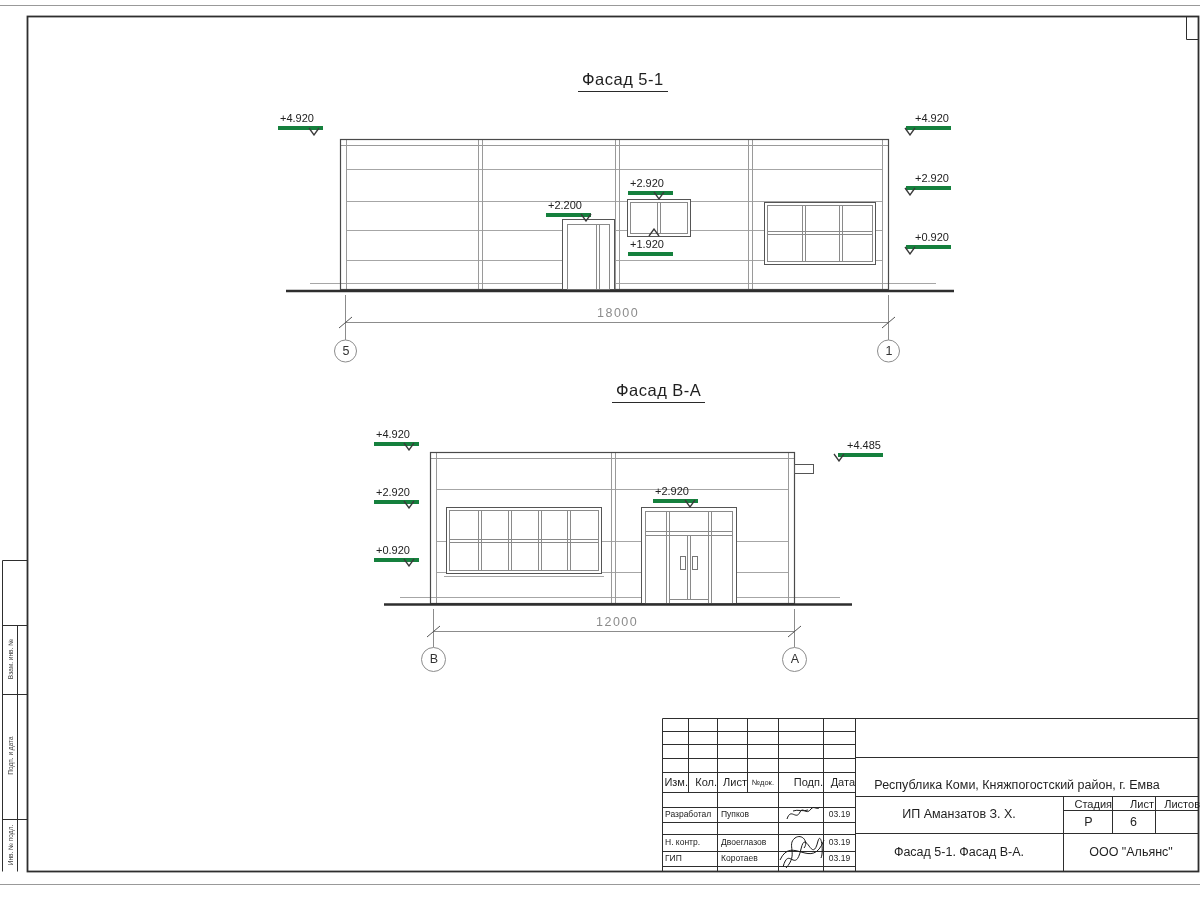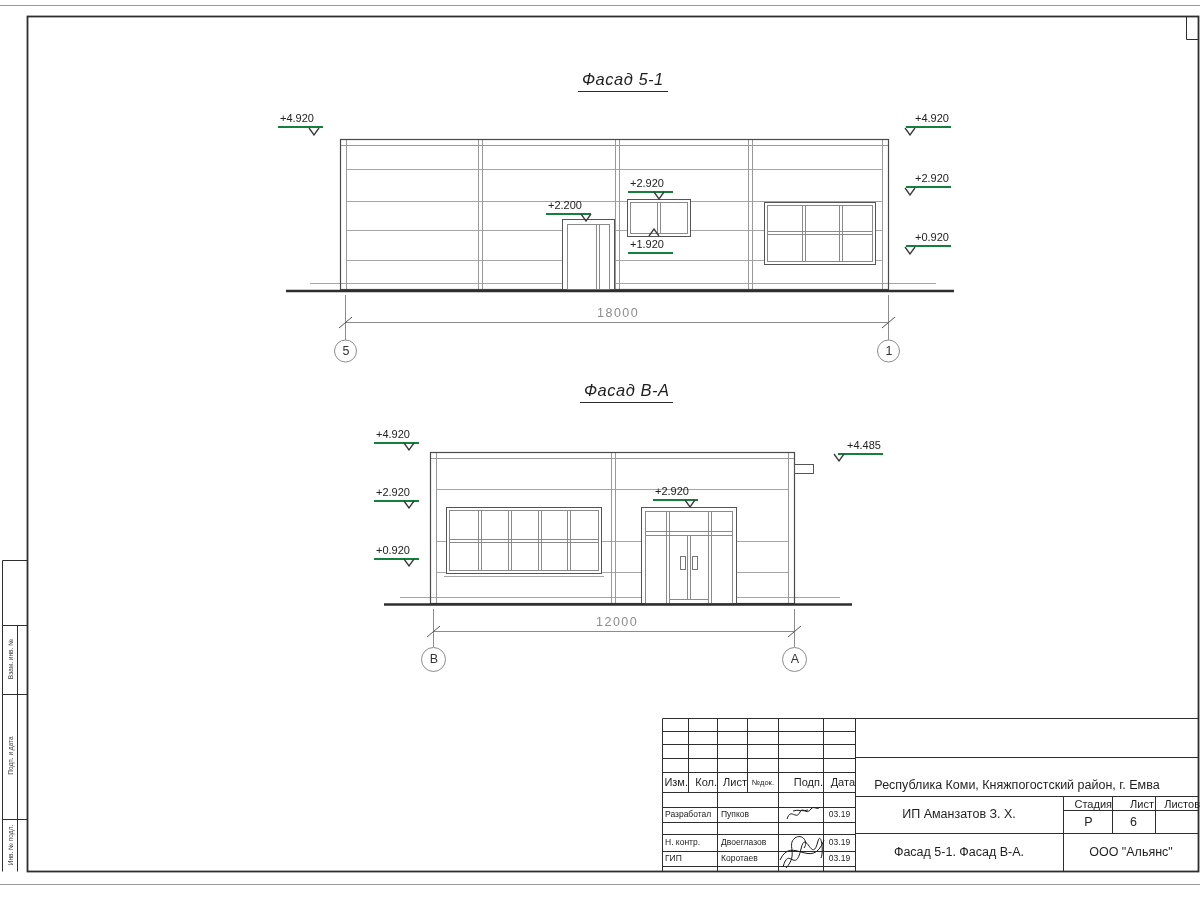--- a/index.html
+++ b/index.html
@@ -1,21 +1,21 @@
 <!DOCTYPE html>
 <html><head>
 <meta charset="utf-8">
 <style>
   html,body{margin:0;padding:0;background:#e8e8e8}
   .sheet{position:relative;width:1200px;height:900px;background:#ffffff;overflow:hidden;
          font-family:"Liberation Sans","DejaVu Sans",sans-serif;color:#1f1f1f}
   svg.lines{position:absolute;left:0;top:0}
   .t{position:absolute;white-space:nowrap;line-height:1.15}
-  .ftitle{font-size:16.5px;font-style:italic;letter-spacing:.5px;border-bottom:1.2px solid #2a2a2a;padding:0 4px 2px}
-  .elev{font-size:11px;color:#222;border-bottom:2px solid #15803d;padding:0 9px 1px 2px}
+  .ftitle{font-size:16.5px;letter-spacing:.5px;border-bottom:1.2px solid #2a2a2a;padding:0 4px 2px}
+  .elev{font-size:11px;color:#222;border-bottom:4px solid #15803d;padding:0 9px 1px 2px}
   .elev.l{padding:0 2px 1px 9px}
   .vm{position:absolute;width:12px;height:9px}
   .vm polyline{fill:none;stroke:#3a3a3a;stroke-width:1.3}
   .dim{font-size:12.5px;color:#8c8c8c;letter-spacing:1.5px}
   .ax{font-size:12.5px;width:24px;text-align:center;color:#333}
   .tb{font-size:11px;text-align:right}
   .tb12{font-size:12.5px;text-align:center}
   .tb13{font-size:13px;text-align:center}
   .tbs{font-size:8.5px;color:#1a1a1a}
   .tbsc{font-size:8.5px;text-align:center}
@@ -196,21 +196,21 @@
     <path d="M793,811 C798,809 803,812 808,810"></path>
   </g>
   <g stroke="#1a1a1a" fill="none" stroke-width="1">
     <path d="M783,867 C789,845 795,875 801,849 C806,827 812,866 818,841 C821,831 824,852 821,858"></path>
     <path d="M780,860 C792,834 812,872 824,840"></path>
     <path d="M786,868 C799,854 786,845 795,838 C802,833 809,842 804,848"></path>
   </g>
 </svg>
 
 <div class="t ftitle" style="left:578px;top:70px">Фасад 5-1</div>
-<div class="t ftitle" style="left:580px;top:381px">Фасад В-А</div>
+<div class="t ftitle" style="left:612px;top:381px">Фасад В-А</div>
 
 <div class="t elev" style="left:278px;top:112px">+4.920</div>
 <svg class="vm" style="left:308px;top:127px">
       <polyline points="1,1 6,8 11,1"></polyline>
     </svg>
 
 <div class="t elev" style="left:546px;top:199px">+2.200</div>
 <svg class="vm" style="left:580px;top:213px">
       <polyline points="1,1 6,8 11,1"></polyline>
     </svg>

